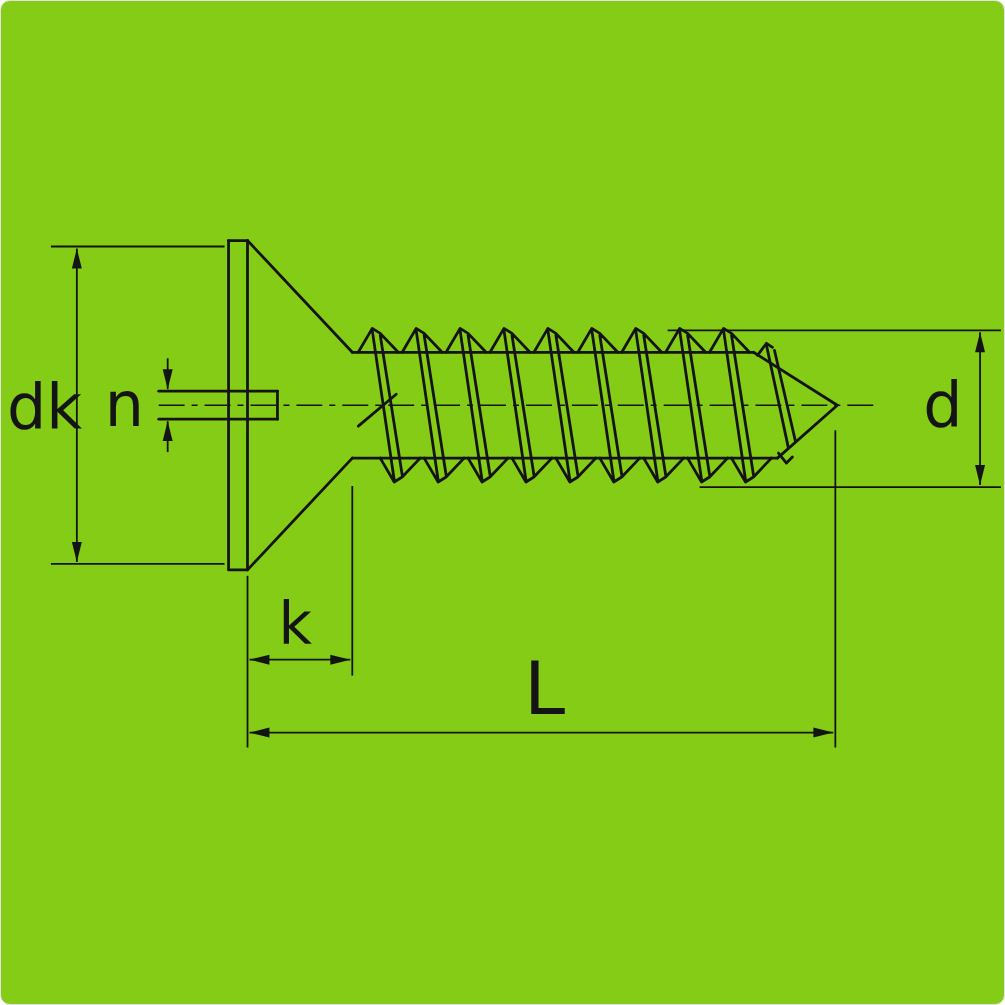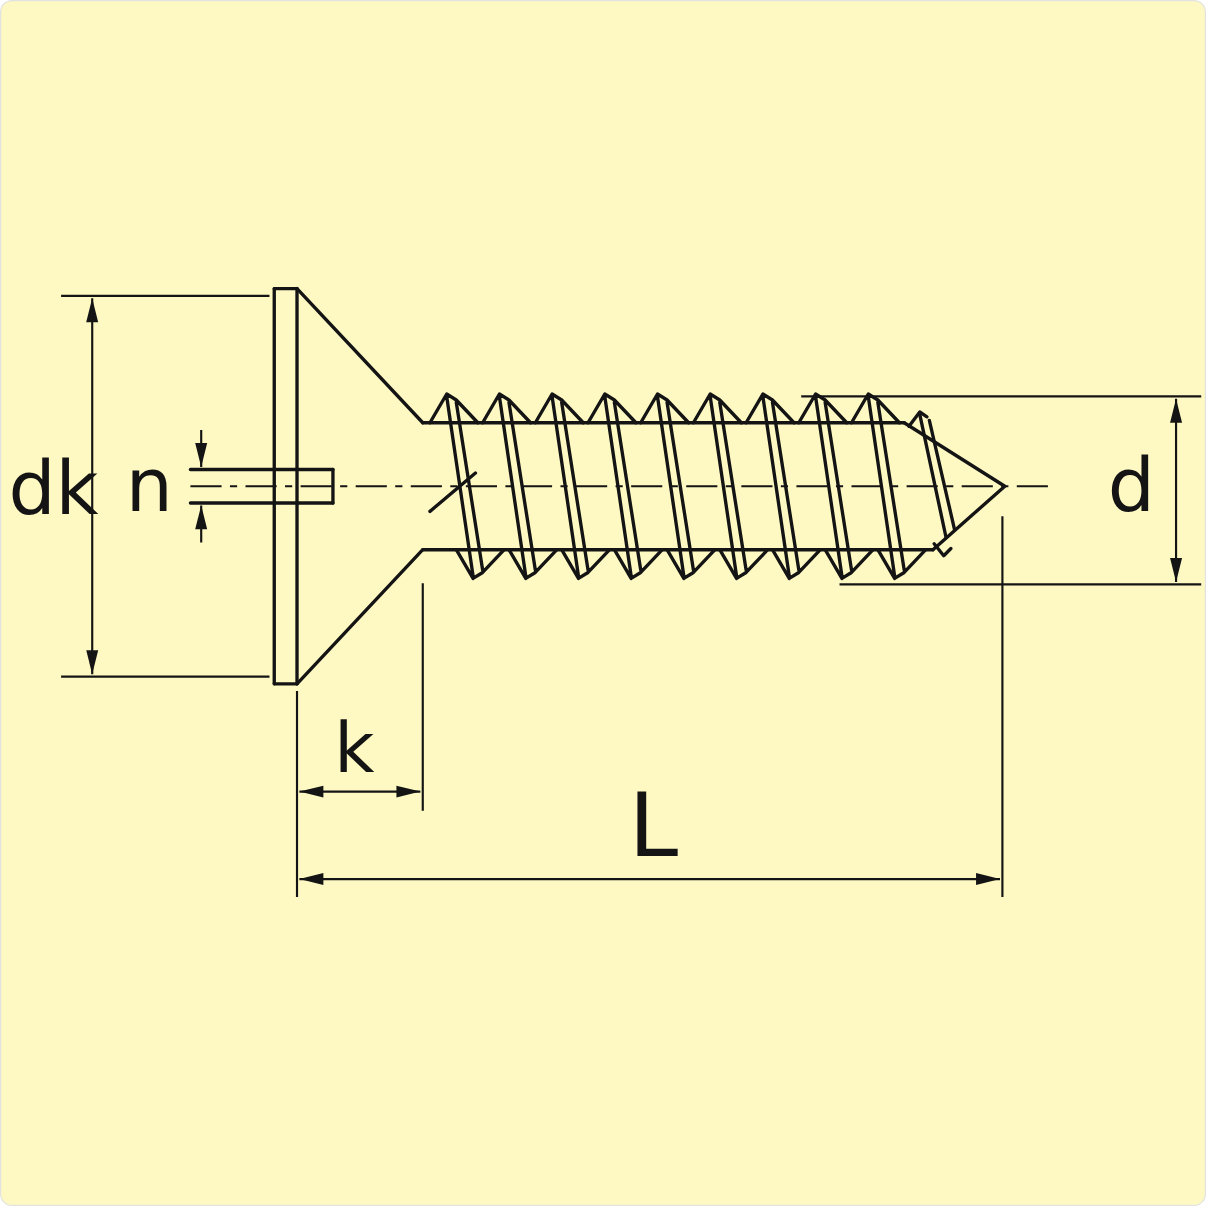--- a/index.html
+++ b/index.html
@@ -4,21 +4,21 @@
 <style>
   html, body {
     margin: 0;
     padding: 0;
     background: #ffffff;
   }
   .stage {
     width: 1005px;
     height: 1005px;
     box-sizing: border-box;
-    background: #fef9c3;
+    background: #84cc16;
     border: 1px solid #e2e2e2;
     border-radius: 10px;
     position: relative;
     font-family: "DejaVu Sans", "Liberation Sans", sans-serif;
     overflow: hidden;
   }
   svg { display: block; }
   .outline { stroke: #141414; stroke-width: 2.8; fill: none; stroke-linecap: round; stroke-linejoin: round; }
   .thin    { stroke: #141414; stroke-width: 1.8; fill: none; stroke-linecap: butt; }
   .center  { stroke: #141414; stroke-width: 1.6; fill: none; stroke-dasharray: 26 7 6 7; }

